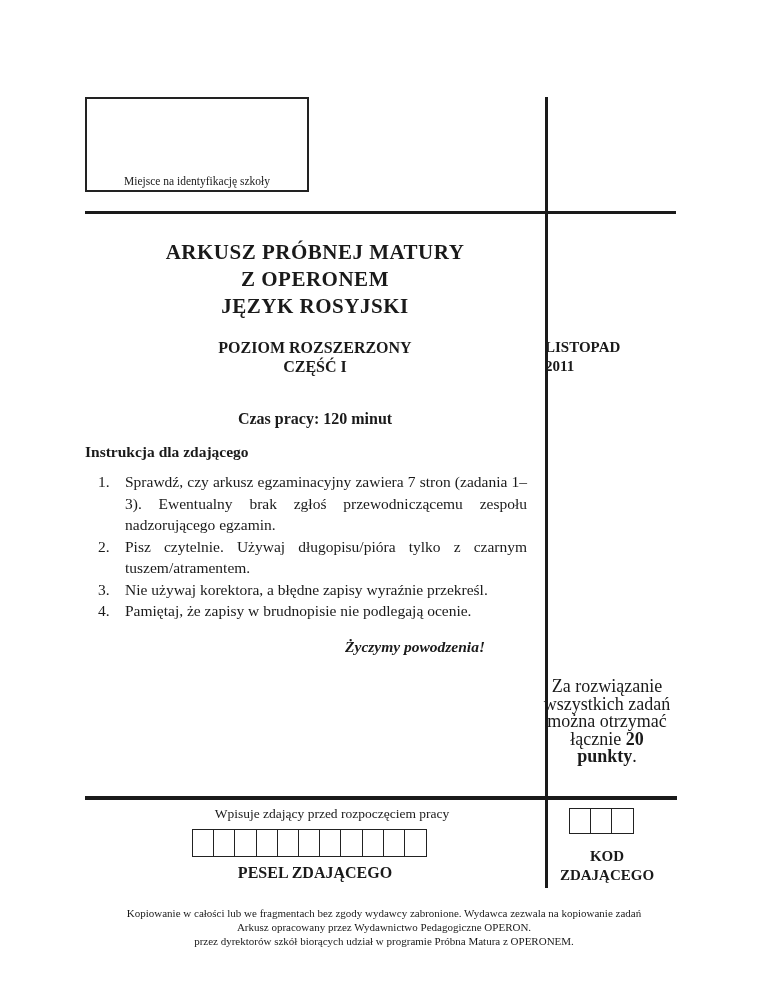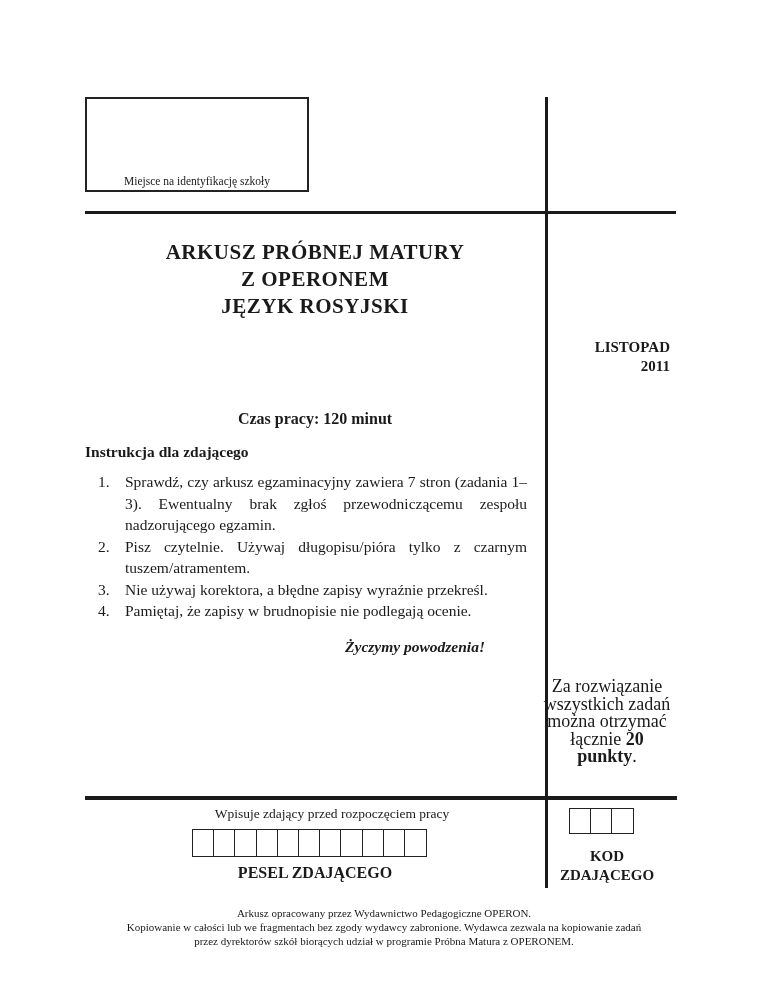--- a/index.html
+++ b/index.html
@@ -88,21 +88,21 @@
     text-align: center;
     font-weight: bold; font-style: italic;
     font-size: 15.5px;
   }
 
   
   .date-block {
     position: absolute;
     left: 545px; top: 338px;
     width: 125px;
-    text-align: right;
+    text-align: left;
     font-weight: bold; font-size: 15px; line-height: 19px;
   }
   .points-note {
     position: absolute;
     left: 543px; top: 678px;
     width: 128px;
     text-align: center;
     font-size: 18px; line-height: 17.5px;
   }
 
@@ -168,20 +168,24 @@
   <div class="v-rule"></div>
   <div class="h-rule-top"></div>
   <div class="h-rule-bottom"></div>
 
   <div class="main-col title-block">
     <div>ARKUSZ PRÓBNEJ MATURY</div>
     <div>Z OPERONEM</div>
     <div>JĘZYK ROSYJSKI</div>
   </div>
 
+  <div class="main-col level-block">
+    <div>POZIOM ROZSZERZONY</div>
+    <div>CZĘŚĆ I</div>
+  </div>
 
   <div class="date-block">
     <div>LISTOPAD</div>
     <div>2011</div>
   </div>
 
   <div class="main-col time-block">Czas pracy: 120 minut</div>
 
   <div class="instr-header">Instrukcja dla zdającego</div>
 
@@ -224,18 +228,18 @@
       <div class="cell"></div>
       <div class="cell"></div>
     </div>
 
   <div class="kod-label">
     <div>KOD</div>
     <div>ZDAJĄCEGO</div>
   </div>
 
   <div class="footer">
+    <div>Kopiowanie w całości lub we fragmentach bez zgody wydawcy zabronione. Wydawca zezwala na kopiowanie zadań</div>
     <div>Arkusz opracowany przez Wydawnictwo Pedagogiczne OPERON.</div>
-    <div>Kopiowanie w całości lub we fragmentach bez zgody wydawcy zabronione. Wydawca zezwala na kopiowanie zadań</div>
     <div>przez dyrektorów szkół biorących udział w programie Próbna Matura z OPERONEM.</div>
   </div>
 
 </div>
 
 </body></html>

